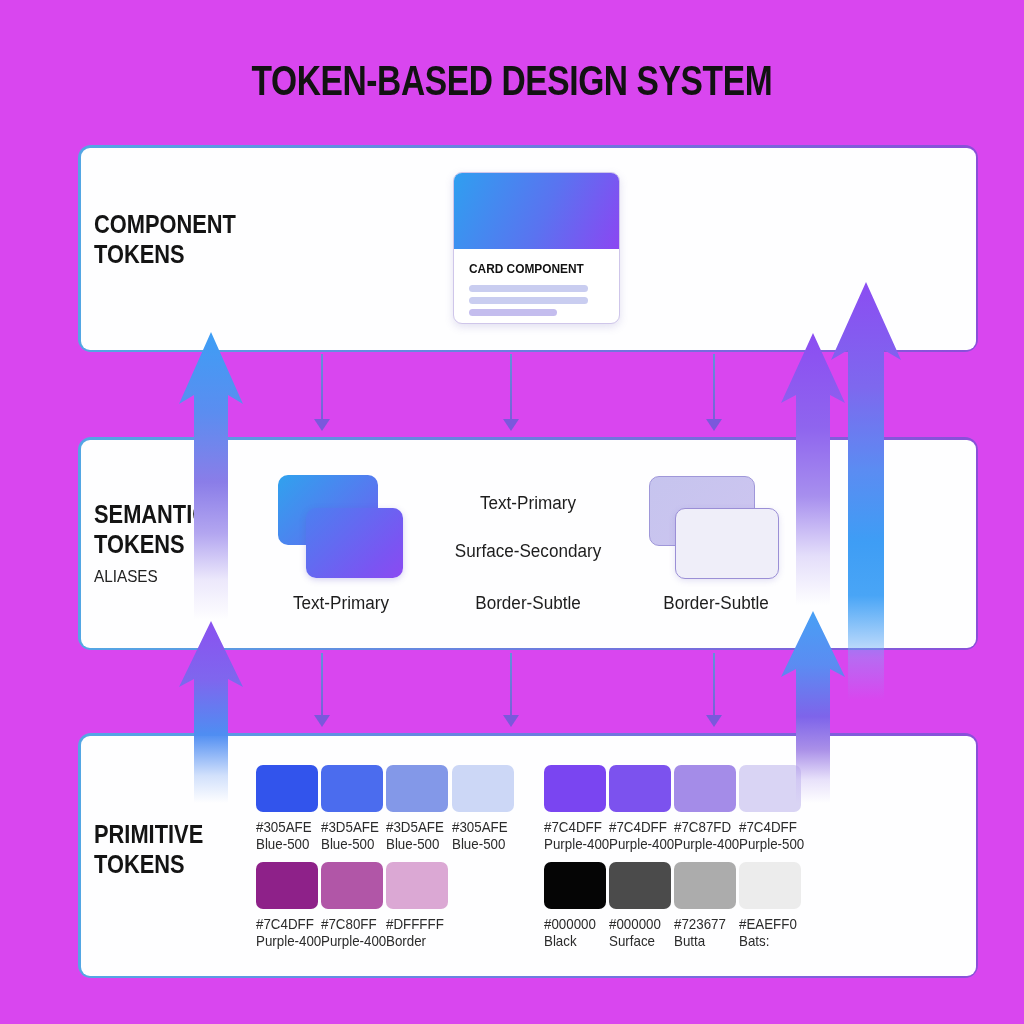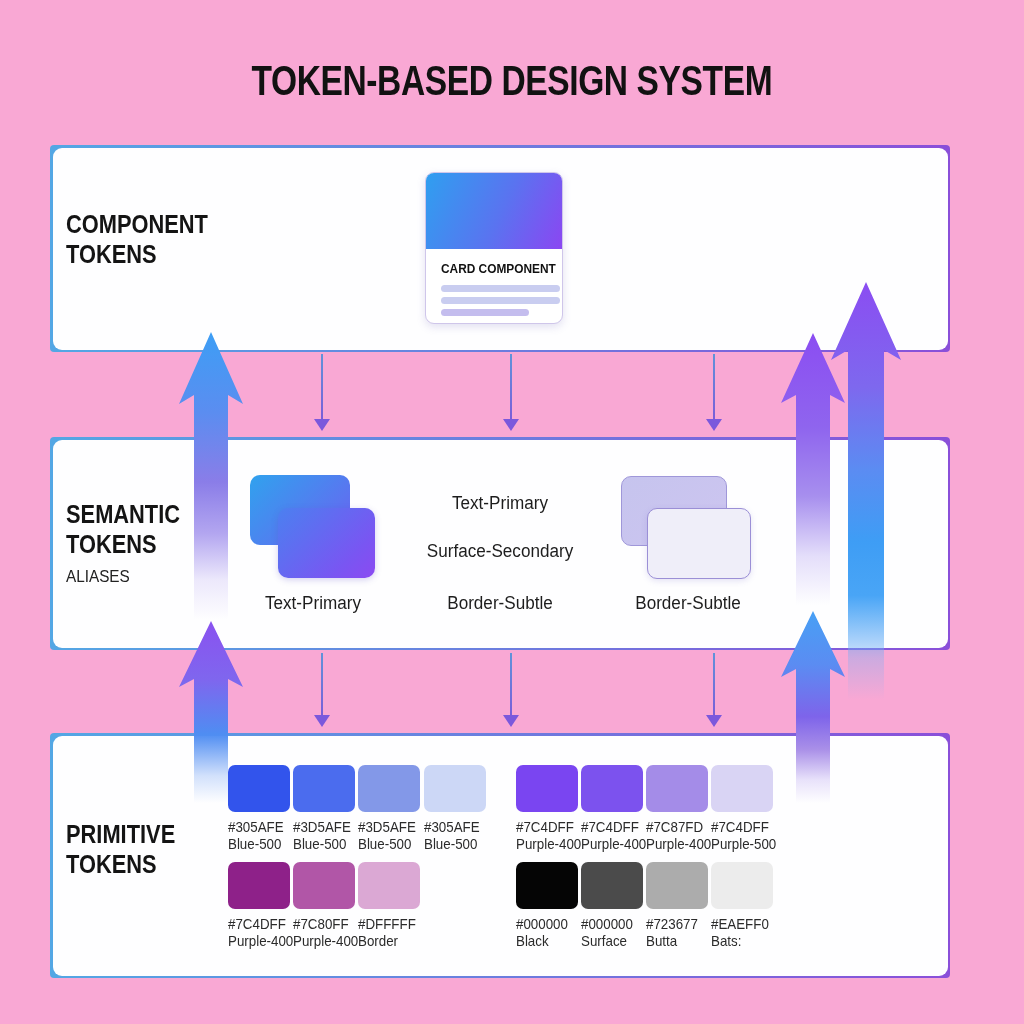--- a/index.html
+++ b/index.html
@@ -1,29 +1,29 @@
 <!DOCTYPE html>
 <html><head>
 <meta charset="utf-8">
 <style>
   * { margin:0; padding:0; box-sizing:border-box; }
   html,body { background:#fff; }
   .canvas {
     position:relative; width:1024px; height:1024px; overflow:hidden;
-    background:#f9a8d4; font-family:"Liberation Sans", sans-serif; color:#141414;
+    background:#d946ef; font-family:"Liberation Sans", sans-serif; color:#141414;
   }
   
   .title-wrap { position:absolute; top:56px; left:0; width:1024px; text-align:center; }
   .title-wrap span {
     display:inline-block; font-size:43px; font-weight:700; letter-spacing:-0.5px;
     transform:scaleX(0.78); transform-origin:center top; color:#121212;
   }
   
   .box {
-    position:absolute; left:50px; width:900px; border-radius:4px;
+    position:absolute; left:78px; width:900px; border-radius:13px;
     background:linear-gradient(90deg,#53a7e4 0%,#6e79de 55%,#8a4fd9 100%);
   }
   .box .fill { position:absolute; inset:2.5px; background:#fefeff; border-radius:9px; }
   .box > * { z-index:1; }
   .heading {
     position:absolute; font-size:26px; line-height:30px; font-weight:700; color:#141414;
     transform:scaleX(0.84); transform-origin:left top; white-space:pre-line;
   }
   .subheading {
     position:absolute; font-size:17px; font-weight:400; color:#222;
@@ -34,21 +34,21 @@
     position:absolute; left:183px; top:85px; width:158px; height:40px; border:none;
     border-radius:8px; background:linear-gradient(100deg,#3f84f0 0%,#6b5cf0 55%,#8b3ff2 100%);
     display:flex; align-items:center; justify-content:center; cursor:pointer;
     box-shadow:0 2px 5px rgba(80,80,200,0.25);
   }
   .btn span {
     color:#f2f4ff; font-size:14px; font-weight:500; letter-spacing:0.5px;
     transform:scaleX(0.9); font-family:"Liberation Sans", sans-serif;
   }
   .card {
-    position:absolute; left:375px; top:27px; width:138px; height:152px;
+    position:absolute; left:375px; top:27px; width:167px; height:152px;
     background:#fff; border-radius:9px; border:1px solid #cfc6ea;
     box-shadow:0 3px 8px rgba(100,90,180,0.18); overflow:hidden;
   }
   .card-header {
     position:absolute; top:0; left:0; right:0; height:76px;
     background:linear-gradient(115deg,#2f9ff0 0%,#5a73f0 55%,#8b46f2 100%);
   }
   .card-title {
     position:absolute; top:88px; left:15px; font-size:13.5px; font-weight:700; color:#111;
     transform:scaleX(0.88); transform-origin:left top; white-space:nowrap;

